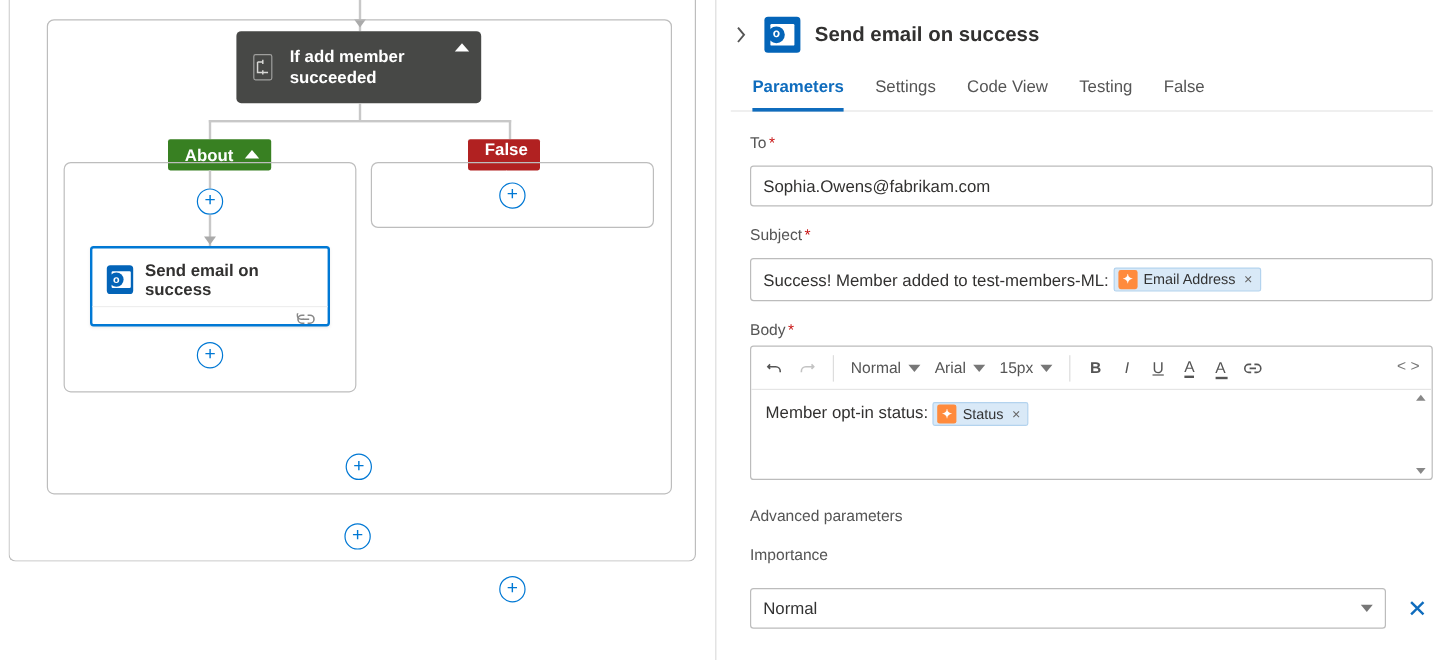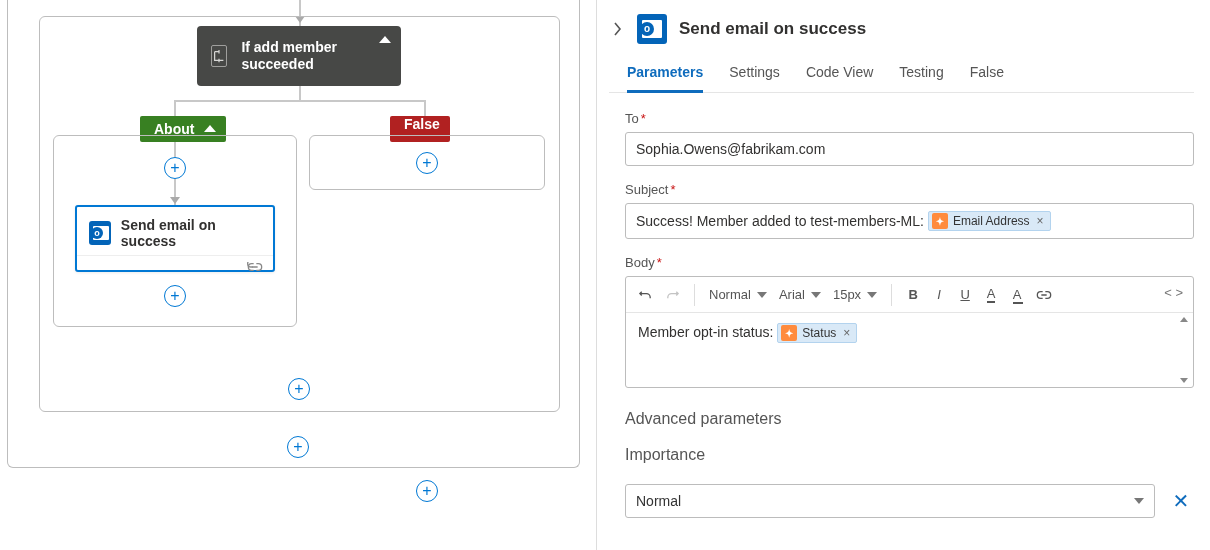--- a/index.html
+++ b/index.html
@@ -68,39 +68,39 @@
   .big-out-icon::before{content:"";position:absolute;left:5px;top:6px;width:20px;height:18px;background:#fff;border-radius:1px;}
   .big-out-icon::after{content:"o";position:absolute;left:3px;top:8px;width:14px;height:14px;border-radius:50%;background:#0364b8;color:#fff;font-size:10px;line-height:14px;text-align:center;font-weight:700;}
 
   .tabs { display:flex; gap:26px; padding:10px 0 0 18px; font-size:14px; color:#555; border-bottom:1px solid #e5e5e5; margin:0 0 18px 2px; }
   .tab { padding:0 0 10px; cursor:pointer; }
   .tab.active { color:#0f6cbd; font-weight:600; border-bottom:3px solid #0f6cbd; margin-bottom:-1px; }
 
   .form { padding:0 0 0 18px; }
   .lbl { font-size:13px; color:#555; margin-bottom:6px; }
   .lbl .req { color:#c81313; margin-left:2px; }
-  .field { border:1px solid #bcbcbc; border-radius:3px; padding:7px 10px; font-size:14px; margin-bottom:16px; display:flex; align-items:center; flex-wrap:wrap; gap:4px; min-height:34px; background:#fff; }
+  .field { border:1px solid #bcbcbc; border-radius:3px; padding:7px 10px; font-size:14px; margin-bottom:16px; display:flex; align-items:center; flex-wrap:wrap; gap:4px; min-height:34px; background:#fff;margin-top:12px; }
   .field .txt { white-space:nowrap; }
   .token { display:inline-flex; align-items:center; gap:5px; background:#d9e9f7; border:1px solid #b3d3ee; border-radius:2px; padding:1px 6px 1px 3px; font-size:12px; color:#333; cursor:pointer; }
   .token .tico { width:16px;height:16px;background:#ff8b3d;border-radius:2px;display:flex;align-items:center;justify-content:center;color:#fff;font-size:10px;font-weight:700; }
   .token .tx { color:#666; margin-left:2px; }
 
   .rte { border:1px solid #bcbcbc; border-radius:3px; margin-bottom:22px; position:relative; }
   .rtb { display:flex; align-items:center; gap:4px; height:36px; border-bottom:1px solid #e5e5e5; padding:0 8px; font-size:13px; color:#555; }
   .rtb .sep { width:1px; height:22px; background:#ddd; margin:0 6px; }
   .rtb .btn { min-width:22px; height:26px; display:flex; align-items:center; justify-content:center; cursor:pointer; border-radius:2px; padding:0 4px; }
   .rtb .sel { display:flex; align-items:center; gap:6px; cursor:pointer; padding:0 4px; }
   .rte-body { min-height:74px; padding:10px 12px; font-size:14px; position:relative; }
   .rte-scroll { position:absolute; right:2px; top:2px; bottom:2px; width:14px; }
   .rte-scroll .up, .rte-scroll .dn { position:absolute; left:3px; width:0;height:0;border-left:4px solid transparent;border-right:4px solid transparent; }
   .rte-scroll .up { top:2px; border-bottom:5px solid #888; }
   .rte-scroll .dn { bottom:2px; border-top:5px solid #888; }
   .code-angle { position:absolute; right:10px; top:8px; color:#777; font-size:13px; cursor:pointer; }
 
-  .sec-head { font-size:16px; color:#555; margin:0 0 6px 18px; }
+  .sec-head { font-size:13px; color:#555; margin:0 0 6px 18px; }
   .row { display:flex; gap:10px; padding-left:18px; align-items:center; }
   .dd { flex:0 0 424px; border:1px solid #bcbcbc; border-radius:3px; height:34px; display:flex; align-items:center; justify-content:space-between; padding:0 10px; font-size:14px; color:#555; background:#fff; cursor:pointer; }
   .mini { height:32px; padding:0 12px; border:1px solid #bcbcbc; border-radius:3px; background:#fff; font-size:13px; color:#333; cursor:pointer; display:flex; align-items:center; }
 
   .row2 { display:flex; gap:14px; padding-left:18px; align-items:center; margin-top:20px; }
   .dd2 { flex:0 0 530px; border:1px solid #bcbcbc; border-radius:3px; height:34px; display:flex; align-items:center; justify-content:space-between; padding:0 10px; font-size:14px; color:#333; background:#fff; cursor:pointer; }
 
   .close-x { color:#0f6cbd; font-size:20px; cursor:pointer; width:24px; text-align:center; }
 
   .b { font-weight:700; }

